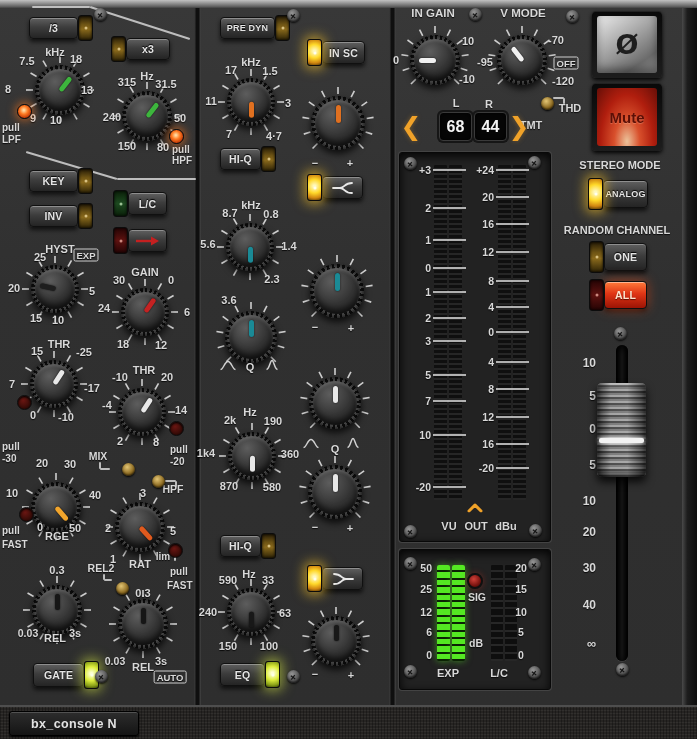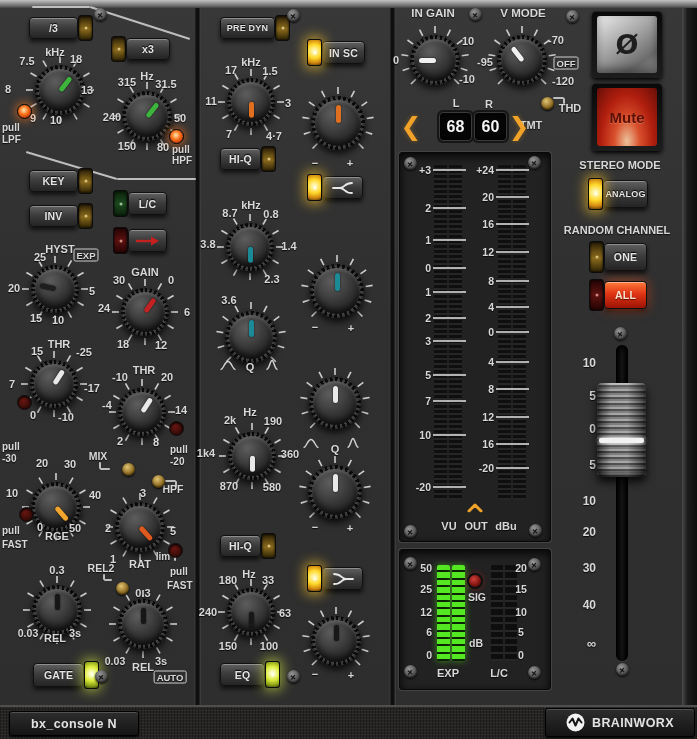--- a/index.html
+++ b/index.html
@@ -112,21 +112,21 @@
     <div class="groove" style="left:389px;"></div>
     <div id="edge"></div>
 
     <div class="metpanel" style="left:399px;top:152px;width:150px;height:388px;"></div>
     <div class="metpanel" style="left:399px;top:549px;width:150px;height:139px;"></div>
 
     <div class="disp" style="left:439px;top:112px;width:31px;height:27px;">
       <span>68</span>
     </div>
     <div class="disp" style="left:474px;top:112px;width:31px;height:27px;">
-      <span>60</span>
+      <span>44</span>
     </div>
   <div class="ln" style="left: 32px; top: 6px; width: 58px; transform: rotate(0deg);"></div>
       <div class="ln" style="left: 90px; top: 6px; width: 104.995px; transform: rotate(17.7447deg);"></div>
       <div class="ln" style="left: 26px; top: 151px; width: 94.921px; transform: rotate(16.5258deg);"></div>
       <div class="ln" style="left: 117px; top: 178px; width: 79px; transform: rotate(0deg);"></div>
       <div class="ln" style="left: 100px; top: 461px; width: 7px; transform: rotate(90deg);"></div>
       <div class="ln" style="left: 100px; top: 468px; width: 10px; transform: rotate(0deg);"></div>
       <div class="ln" style="left: 165px; top: 480px; width: 11px; transform: rotate(0deg);"></div>
       <div class="ln" style="left: 176px; top: 480px; width: 6px; transform: rotate(90deg);"></div>
       <div class="ln" style="left: 175px; top: 550px; width: 10px; transform: rotate(90deg);"></div>
@@ -687,38 +687,38 @@
       <div class="lbl" style="left: 270px; top: 71px;">1.5</div>
       <div class="lbl" style="left: 211px; top: 101px;">11</div>
       <div class="lbl" style="left: 288px; top: 103px;">3</div>
       <div class="lbl" style="left: 229px; top: 134px;">7</div>
       <div class="lbl" style="left: 274px; top: 136px;">4·7</div>
       <div class="lbl" style="left: 315px; top: 163px;">−</div>
       <div class="lbl" style="left: 350px; top: 163px;">+</div>
       <div class="lbl" style="left: 230px; top: 213px;">8.7</div>
       <div class="lbl" style="left: 251px; top: 205px;">kHz</div>
       <div class="lbl" style="left: 271px; top: 214px;">0.8</div>
-      <div class="lbl" style="left: 208px; top: 244px;">3.8</div>
+      <div class="lbl" style="left: 208px; top: 244px;">5.6</div>
       <div class="lbl" style="left: 289px; top: 246px;">1.4</div>
       <div class="lbl" style="left: 229px; top: 277px; margin-top: 23px;">3.6</div>
       <div class="lbl" style="left: 272px; top: 279px;">2.3</div>
       <div class="lbl" style="left: 315px; top: 327px;">−</div>
       <div class="lbl" style="left: 351px; top: 328px;">+</div>
       <div class="lbl" style="left: 250px; top: 367px;">Q</div>
       <div class="lbl" style="left: 335px; top: 449px;">Q</div>
       <div class="lbl" style="left: 230px; top: 420px;">2k</div>
       <div class="lbl" style="left: 250px; top: 412px;">Hz</div>
       <div class="lbl" style="left: 273px; top: 421px;">190</div>
       <div class="lbl" style="left: 206px; top: 453px;">1k4</div>
       <div class="lbl" style="left: 290px; top: 454px;">360</div>
       <div class="lbl" style="left: 229px; top: 486px;">870</div>
       <div class="lbl" style="left: 272px; top: 487px;">580</div>
       <div class="lbl" style="left: 315px; top: 527px;">−</div>
       <div class="lbl" style="left: 350px; top: 528px;">+</div>
-      <div class="lbl" style="left: 228px; top: 580px;">180</div>
+      <div class="lbl" style="left: 228px; top: 580px;">590</div>
       <div class="lbl" style="left: 249px; top: 574px;">Hz</div>
       <div class="lbl" style="left: 268px; top: 580px;">33</div>
       <div class="lbl" style="left: 208px; top: 612px;">240</div>
       <div class="lbl" style="left: 285px; top: 613px;">63</div>
       <div class="lbl" style="left: 228px; top: 646px;">150</div>
       <div class="lbl" style="left: 269px; top: 646px;">100</div>
       <div class="lbl" style="left: 315px; top: 674px;">−</div>
       <div class="lbl" style="left: 351px; top: 675px;">+</div>
       <div class="lbl" style="left: 433px; top: 13px; font-size: 11.5px;">IN GAIN</div>
       <div class="lbl" style="left: 523px; top: 13px; font-size: 11.5px;">V MODE</div>
@@ -906,23 +906,14 @@
       <div class="lbl" style="left: 521px; top: 589px; font-size: 10.5px;">15</div>
       <div class="lbl" style="left: 521px; top: 612px; font-size: 10.5px;">10</div>
       <div class="lbl" style="left: 521px; top: 632px; font-size: 10.5px;">5</div>
       <div class="lbl" style="left: 521px; top: 655px; font-size: 10.5px;">0</div>
     </div>
 
   <div id="bottombar">
     <div class="plate" style="left:9px;top:4px;width:128px;height:23px;">
       <span>bx_console N</span>
     </div>
-    <div class="plate" style="left:545px;top:1px;width:148px;height:27px;">
-      <span class="icn" style="position:static;transform:none;">
-        <svg width="19" height="19" viewBox="0 0 19 19">
-            <circle cx="9.5" cy="9.5" r="9" fill="#f2f2f2"></circle>
-        <path d="M3.5 9.5 L6.5 5.5 L9.5 12.5 L12.5 5.5 L15.5 9.5" fill="none" stroke="#161616" stroke-width="2" stroke-linecap="round" stroke-linejoin="round"></path>
-          </svg>
-      </span>
-      <span>BRAINWORX</span>
-    </div>
   </div>
 </div>
 
 </body></html>

